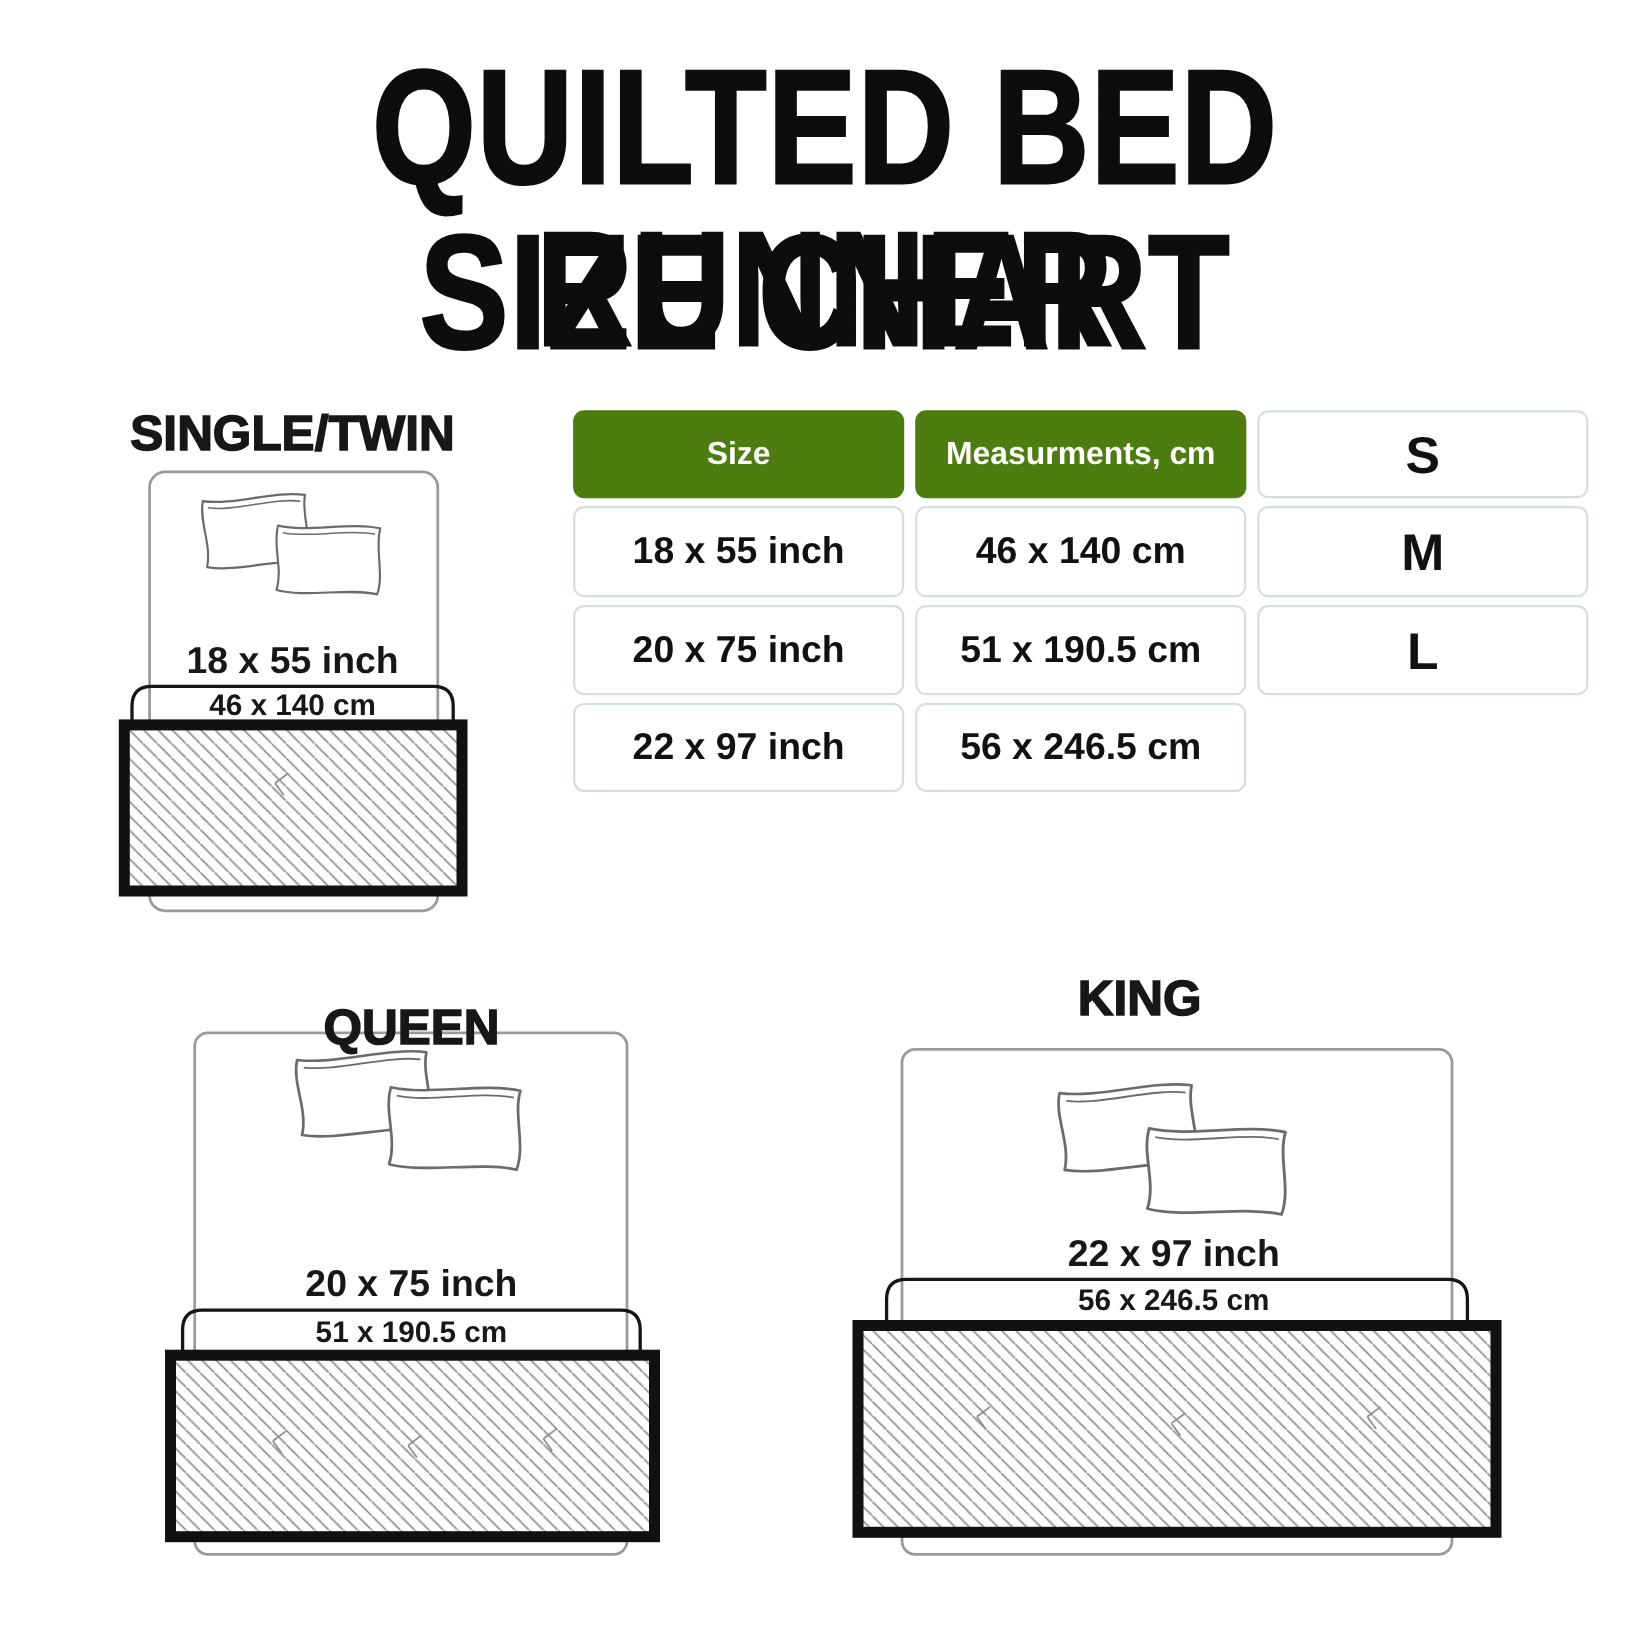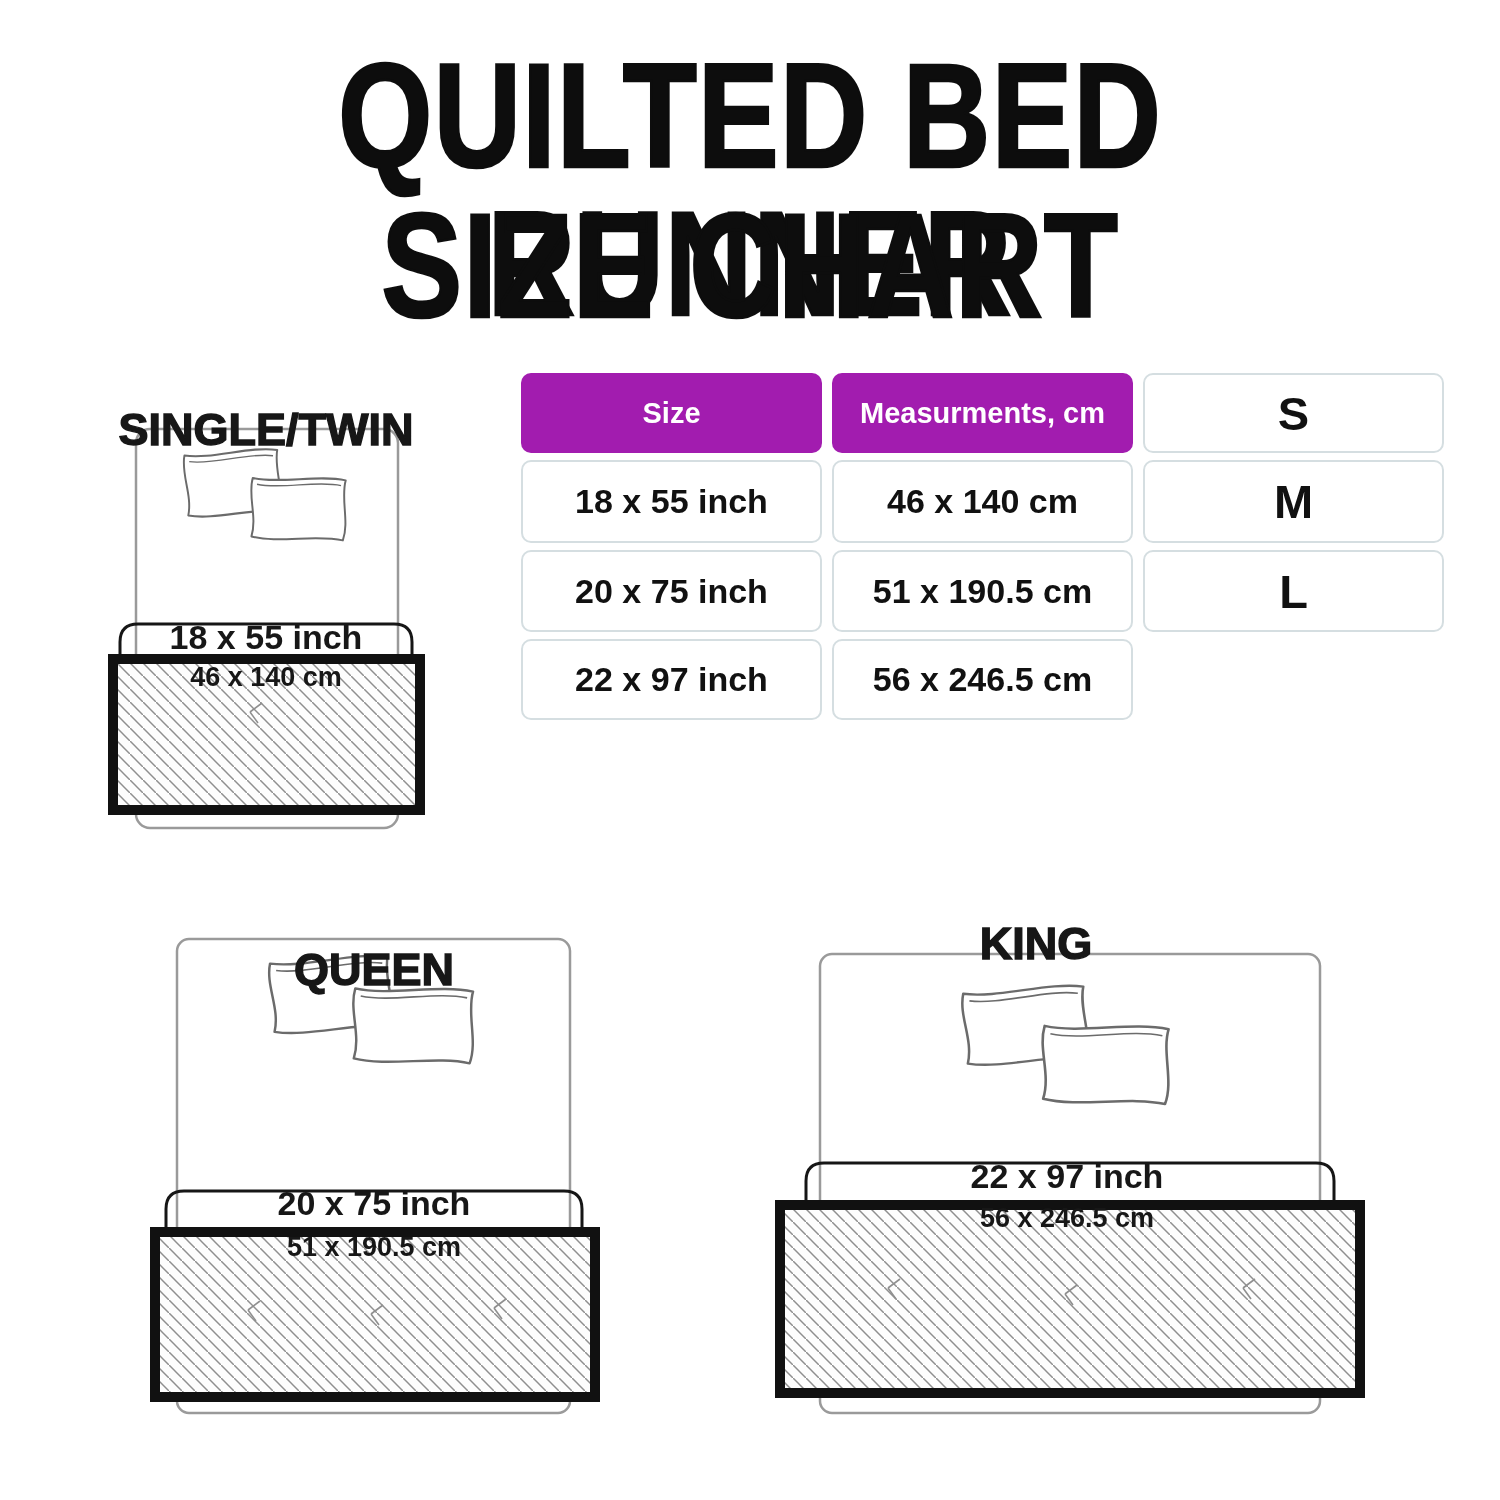--- a/index.html
+++ b/index.html
@@ -7,30 +7,30 @@
   #canvas{position:relative;width:1500px;height:1500px;background:#ffffff;overflow:hidden;}
 
   
   .title-line{position:absolute;left:0;right:0;text-align:center;font-weight:700;line-height:1;}
   .title-line > span{display:inline-block;transform:scale(0.88,1.07);transform-origin:center top;
     -webkit-text-stroke:2.5px #0d0d0d;letter-spacing:1px;color:#0d0d0d;}
   #title-line-1{top:42px;font-size:138px;}
   #title-line-2{top:192px;font-size:138px;}
 
   
-  .center-label{position:absolute;transform:translateX(-50%);white-space:nowrap;font-weight:700;color:#171717;margin-top:36px;}
+  .center-label{position:absolute;transform:translateX(-50%);white-space:nowrap;font-weight:700;color:#171717;}
   .diagram-name{font-size:45px;-webkit-text-stroke:1.4px #171717;}
   .inch-label{font-size:34px;}
   .cm-label{font-size:27px;}
 
   
   .size-table{position:absolute;left:521px;top:373px;width:923px;display:grid;
     grid-template-columns:301px 301px 301px;grid-template-rows:80px 83px 82px 81px;
     column-gap:10px;row-gap:7px;}
-  .th{background:#a21caf;color:#ffffff;border-radius:10px;display:flex;align-items:center;
+  .th{background:#4d7c0f;color:#ffffff;border-radius:10px;display:flex;align-items:center;
     justify-content:center;font-weight:700;font-size:29px;}
   .td{background:#ffffff;border:2px solid #d5dee1;border-radius:10px;display:flex;align-items:center;
     justify-content:center;font-weight:700;font-size:34px;color:#111111;}
   .td.size-cell{font-size:47px;}
 
   svg.diagram-layer{position:absolute;left:0;top:0;width:1500px;height:1500px;}
 </style>
 <title>QUILTED BED RUNNER SIZE CHART</title></head>
 <body>
 

